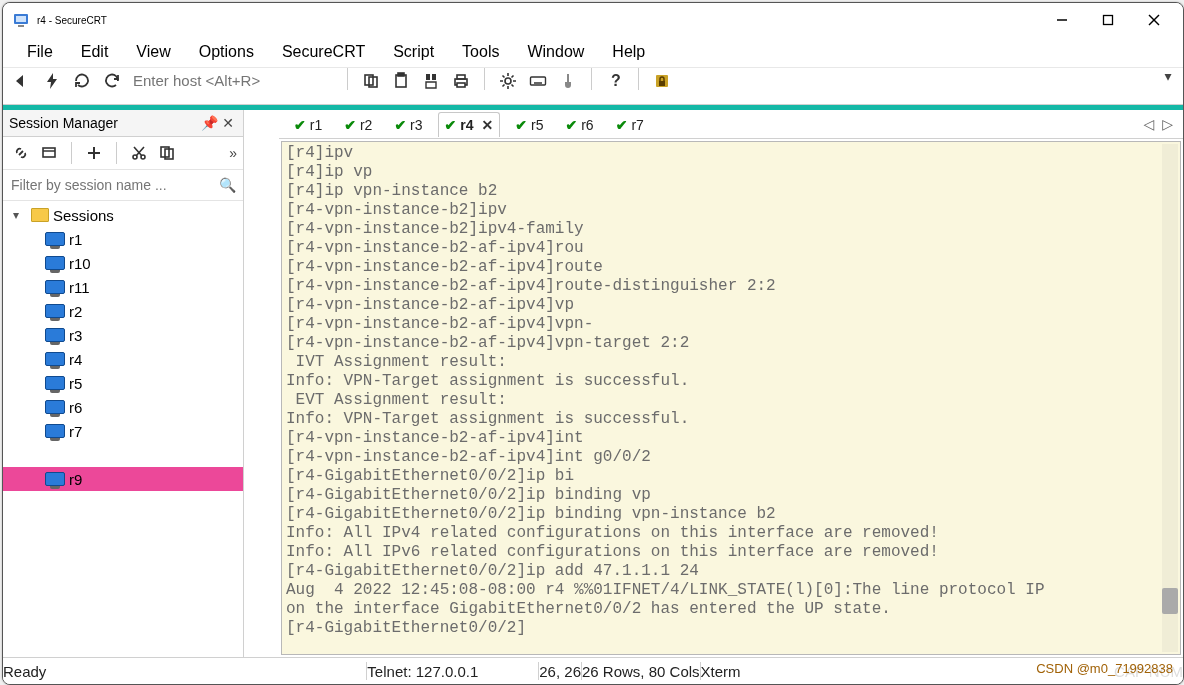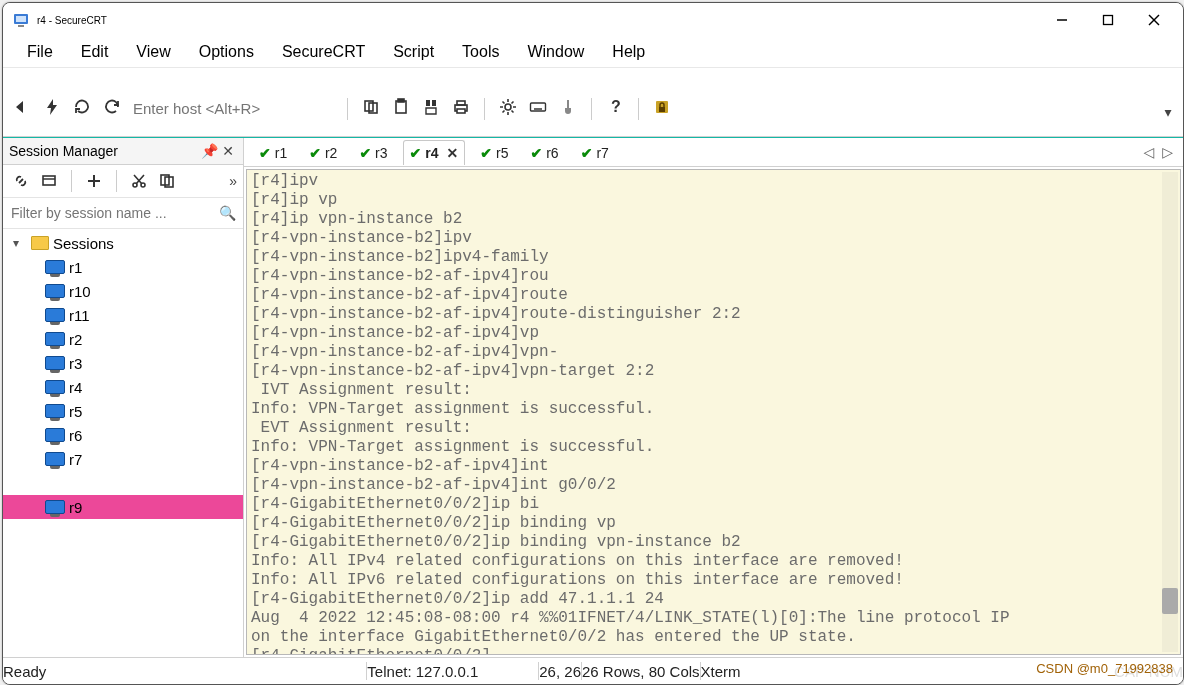--- a/index.html
+++ b/index.html
@@ -45,39 +45,39 @@
   .menubar {
     height: 30px; display: flex; align-items: center;
     padding: 0 10px; gap: 0;
     background: #fff;
   }
   .menubar .item {
     padding: 4px 14px; font-size: 16px; color: #000;
   }
   
   .toolbar {
-    height: 36px; display: flex; align-items: flex-end;
-    padding: 16px 6px; gap: 4px;
+    height: 36px; display: flex; align-items: flex-start;
+    padding: 0 6px; gap: 4px;
     background: #fff;
     border-bottom: 1px solid #d0d0d0;
     border-top: 1px solid #e8e8e8;
   }
   .tsep { width: 1px; height: 22px; background: #ccc; margin: 0 6px; }
   .tb-btn {
     width: 26px; height: 26px;
     display: flex; align-items: center; justify-content: center;
     color: #333;
   }
   .host-input {
     width: 200px; height: 24px; border: 0; outline: none;
     font-size: 15px; color: #666; padding: 0 4px; background: transparent;
   }
   .toolbar .chev { margin-left: auto; width: 18px; text-align: center; color:#444;}
   
-  .body { flex: 1; display: flex; min-height: 0; border-top: 1px solid #14b8a6;}
+  .body { flex: 1; display: flex; min-height: 0; border-top: 5px solid #14b8a6; gap: 35px;}
   
   .sm-panel {
     width: 240px; display: flex; flex-direction: column;
     border-right: 1px solid #d0d0d0; background: #fff;
   }
   .sm-header {
     height: 26px; display: flex; align-items: center;
     padding: 0 6px; font-size: 14px; background: #f5f5f5;
     border-bottom: 1px solid #d0d0d0;
   }

